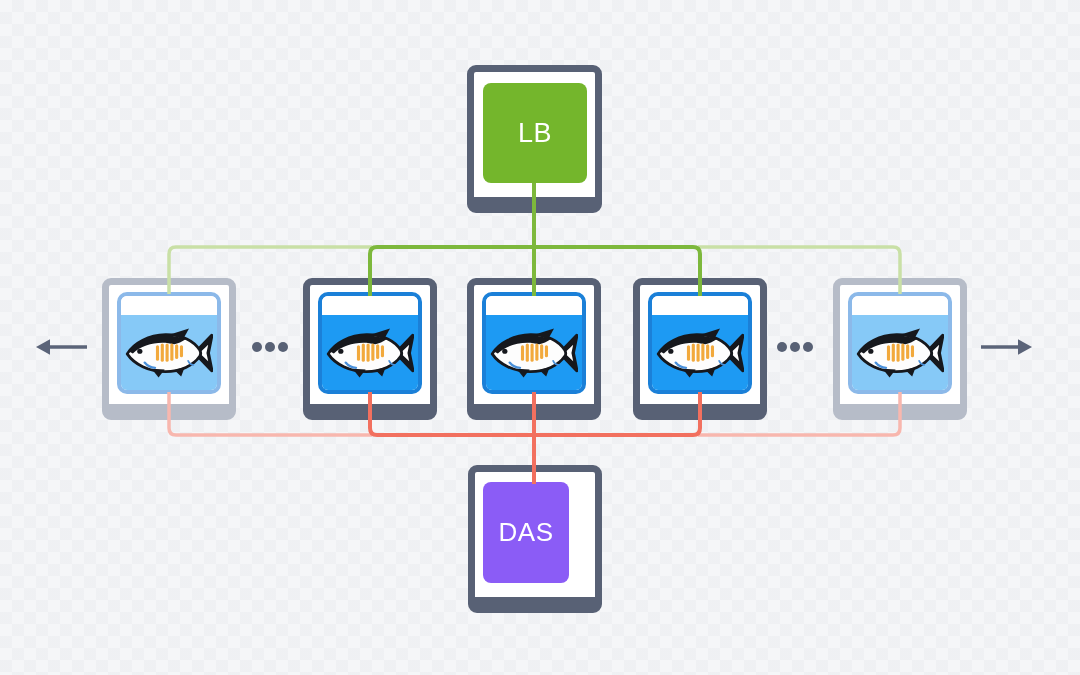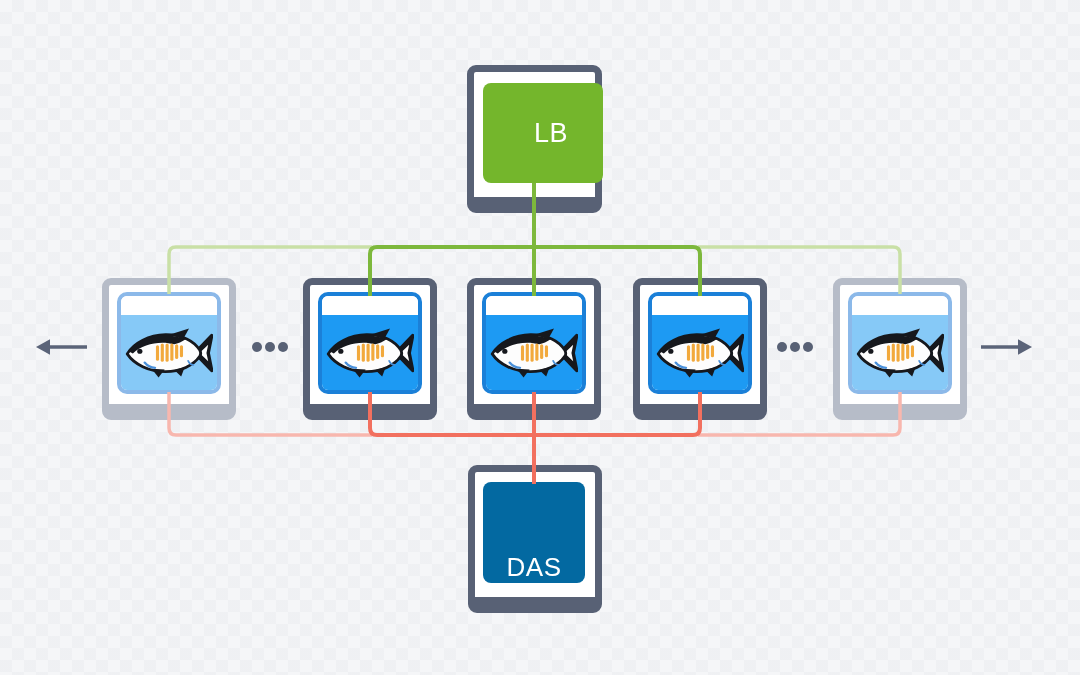--- a/index.html
+++ b/index.html
@@ -63,21 +63,21 @@
       </g>
       <circle cx="16.5" cy="29" r="3" fill="#16181d"></circle>
       <path d="M30,49 L38,59 L45,50 Z" fill="#16181d"></path>
       <path d="M56,50.5 L64,58 L68,47.5 Z" fill="#16181d"></path>
       <path d="M22,42 Q27,48 34,48" fill="none" stroke="#4a90d9" stroke-width="2.6" stroke-linecap="round"></path>
       <path d="M72,40 Q74,44.5 78,44.5" fill="none" stroke="#4a90d9" stroke-width="2" stroke-linecap="round"></path>
     </symbol>
   </svg>
 
   <div class="node" style="left:467px;top:65px;width:135px;height:148px;">
-    <div class="badge" style="left: 9px; top: 11px; width: 104px; height: 100px; background: rgb(116, 182, 44); padding-left: 16px;">
+    <div class="badge" style="left: 9px; top: 11px; width: 104px; height: 100px; background: rgb(116, 182, 44);">
       <span>LB</span>
     </div>
   </div>
 
   <div class="node faded" style="left:102px;top:278px;width:134px;height:142px;">
     <div class="tank">
       <div class="tank-band"></div>
       <div class="tank-water">
         <svg class="fish">
             <use href="#fish-icon"></use>
@@ -124,21 +124,21 @@
       <div class="tank-band"></div>
       <div class="tank-water">
         <svg class="fish">
             <use href="#fish-icon"></use>
           </svg>
       </div>
     </div>
   </div>
 
   <div class="node" style="left:468px;top:465px;width:134px;height:148px;">
-    <div class="badge" style="left: 8px; top: 10px; width: 102px; height: 101px; font-size: 26px; background: #0369a1; align-items: flex-end;">
+    <div class="badge" style="left: 8px; top: 10px; width: 86px; height: 101px; font-size: 26px; background: #8b5cf6;">
       <span>DAS</span>
     </div>
   </div>
 
   <div class="dots" style="left:252px;">
     <span></span>
       <span></span>
       <span></span>
   </div>
   <div class="dots" style="left:777px;">

